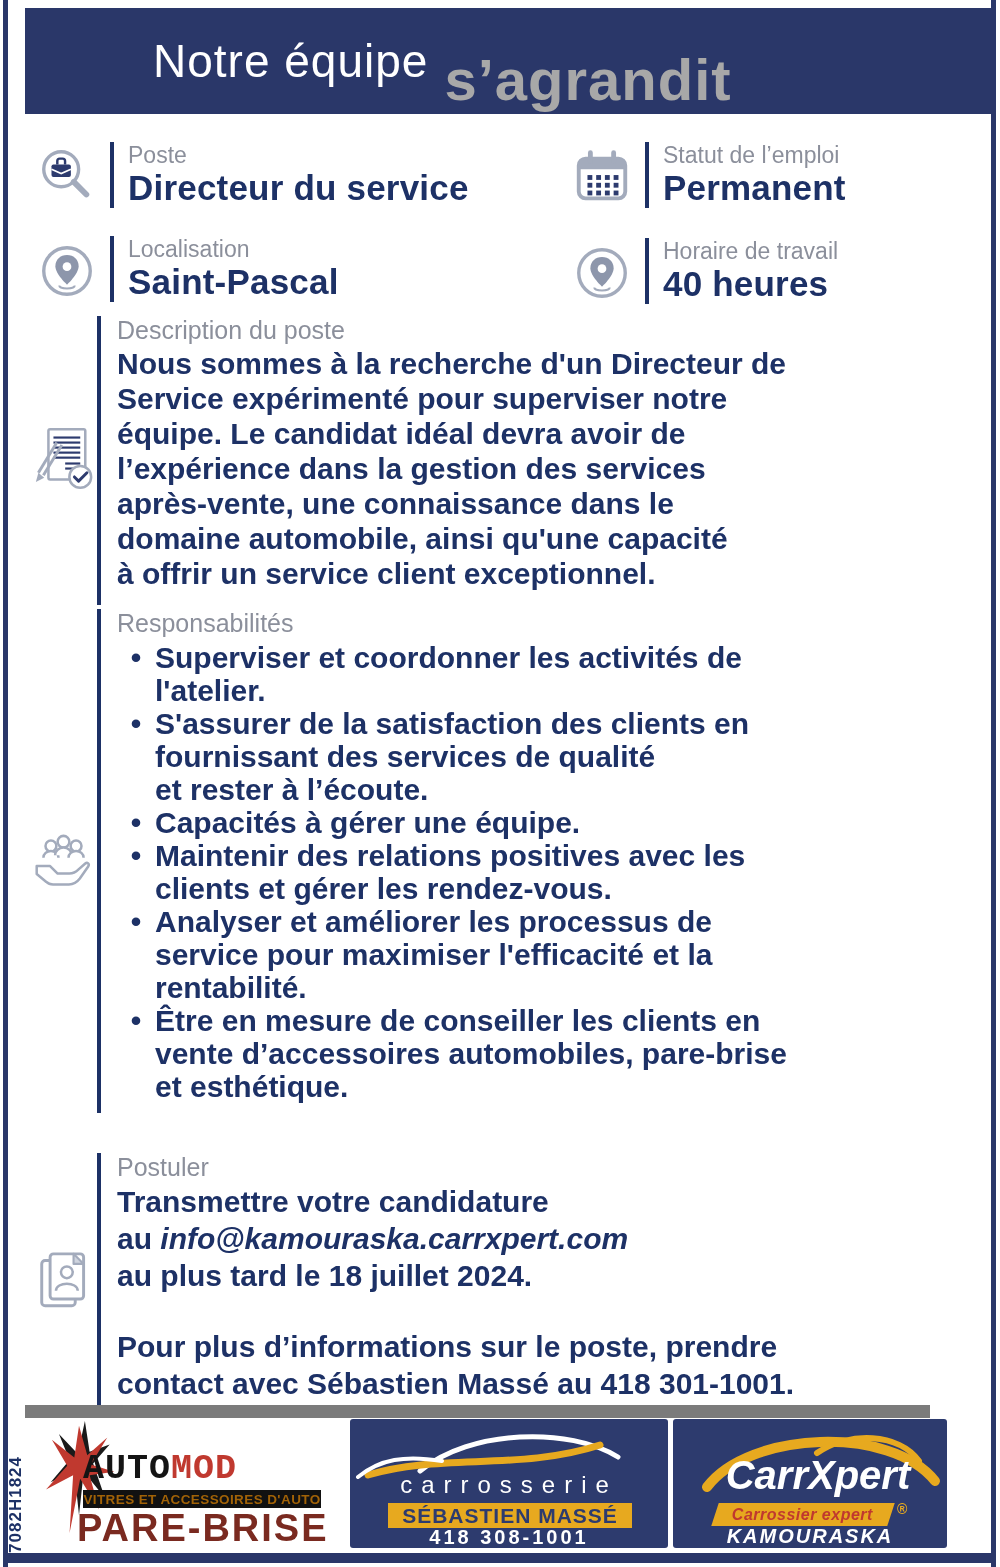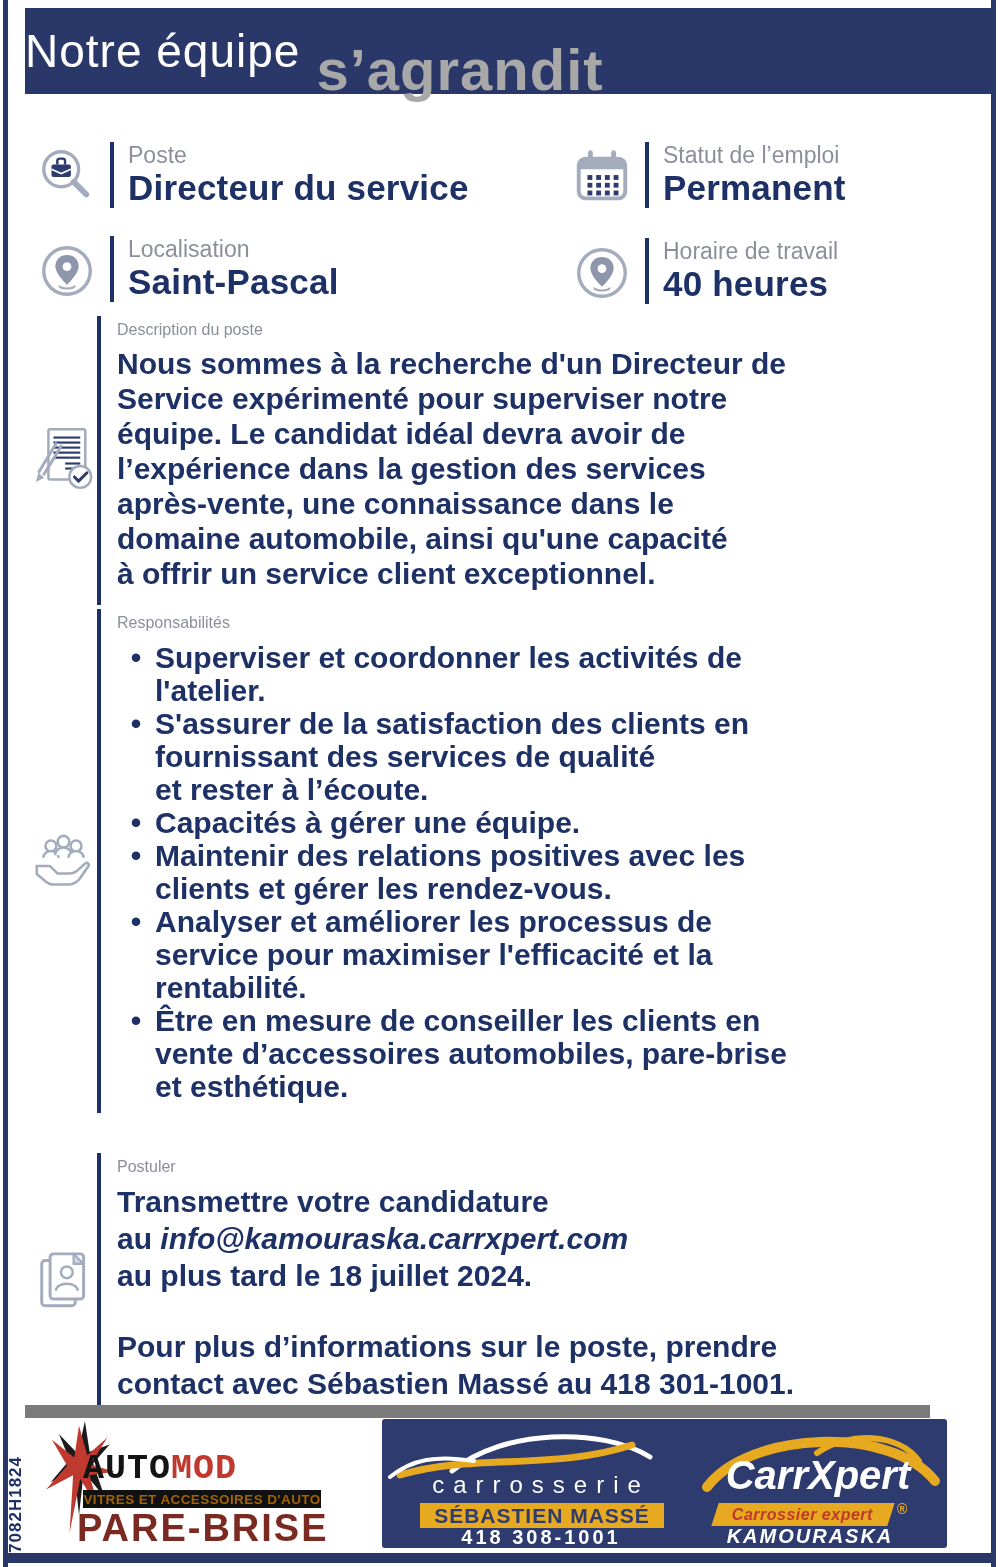--- a/index.html
+++ b/index.html
@@ -17,58 +17,58 @@
   *{margin:0;padding:0;box-sizing:border-box;}
   body{background:#e8e8e8;font-family:"Liberation Sans", sans-serif;}
   .page{position:relative;width:1000px;height:1567px;background:#fff;overflow:hidden;margin:0 auto;}
 
   
   .frame-left{position:absolute;left:3px;top:0;bottom:0;width:5px;background:var(--navy-dark);}
   .frame-right{position:absolute;right:4px;top:0;bottom:0;width:5px;background:var(--navy-dark);}
   .frame-bottom{position:absolute;left:3px;right:4px;bottom:4px;height:10px;background:var(--navy-dark);z-index:6;}
 
   
-  .header{position:absolute;left:25px;right:8px;top:8px;height:86px;background:var(--navy-dark);z-index:5;
-          display:flex;align-items:center;}
+  .header{position:absolute;left:25px;right:8px;top:8px;height:106px;background:var(--navy-dark);z-index:5;
+          display:flex;align-items:center;padding-left:128px;}
   .header .t-light{color:#fff;font-size:46px;font-weight:400;letter-spacing:1px;}
   .header .t-bold{color:var(--title-gray);font-size:58px;font-weight:800;margin-left:16px;transform:translateY(18px);letter-spacing:1px;}
 
   
   .info-item{position:absolute;display:flex;align-items:flex-end;}
   .info-item .icn{width:62px;height:62px;flex:0 0 62px;margin-top:2px;}
   .info-rule{width:4px;height:66px;background:var(--navy);margin:2px 14px 0 12px;}
   .info-label{font-size:23px;color:var(--label-gray);line-height:26px;}
   .info-value{font-size:35px;font-weight:800;color:var(--navy);line-height:40px;letter-spacing:.2px;}
 
   
   .section{position:absolute;left:30px;right:14px;display:flex;}
   .icon-col{width:67px;flex:0 0 67px;display:flex;align-items:center;justify-content:center;}
   .section-content{border-left:4px solid var(--navy);padding-left:16px;flex:1;}
-  .section-label{font-size:16px;color:var(--label-gray);line-height:28px;margin-bottom:2px;}
+  .section-label{font-size:25px;color:var(--label-gray);line-height:28px;margin-bottom:2px;}
   .body-text{font-size:30px;font-weight:700;color:var(--navy);line-height:35px;white-space:pre-line;max-width:830px;}
 
   ul.bullets{list-style:none;margin-top:4px;}
   ul.bullets li{display:flex;}
   ul.bullets .marker{width:38px;text-align:center;font-size:30px;font-weight:700;color:var(--navy);line-height:33px;}
   ul.bullets .btxt{flex:1;font-size:30px;font-weight:700;color:var(--navy);line-height:33px;white-space:pre-line;}
 
   .apply-line{font-size:30px;font-weight:700;color:var(--navy);line-height:37px;}
   .apply-email{font-style:italic;}
   .apply-deadline{font-weight:800;}
   .apply-gap{height:34px;}
 
   
   .vcode{position:absolute;left:6px;bottom:14px;writing-mode:vertical-rl;transform:rotate(180deg);
          font-size:17px;font-weight:700;color:var(--navy);letter-spacing:1px;z-index:7;}
 
   
   .footer-graybar{position:absolute;left:25px;top:1405px;width:905px;height:13px;background:var(--bar-gray);}
   .logo-panel{position:absolute;top:1419px;height:129px;overflow:hidden;}
   .panel-automod{left:25px;width:320px;background:#fff;}
-  .panel-carrosserie{left:350px;width:318px;background:var(--navy-panel);border-radius:3px;margin-left:32px;}
+  .panel-carrosserie{left:350px;width:318px;background:var(--navy-panel);border-radius:3px;}
   .panel-carrxpert{left:673px;width:274px;background:var(--navy-panel);border-radius:3px;}
 
   
   .am-star{position:absolute;left:18px;top:2px;width:72px;height:112px;}
   .am-name{position:absolute;left:58px;top:30px;font-size:35px;font-weight:800;letter-spacing:1px;font-family:Liberation Mono, monospace;}
   .am-name .blk{color:#141414;}
   .am-name .red{color:var(--brand-red);}
   .am-banner{position:absolute;left:58px;top:71px;width:238px;height:18px;background:#111;color:#a16207;
              font-size:13.5px;font-weight:700;letter-spacing:.4px;display:flex;align-items:center;justify-content:center;}
   .am-tagline{position:absolute;left:52px;top:88px;font-size:38px;font-weight:800;color:var(--maroon);letter-spacing:2px;}

